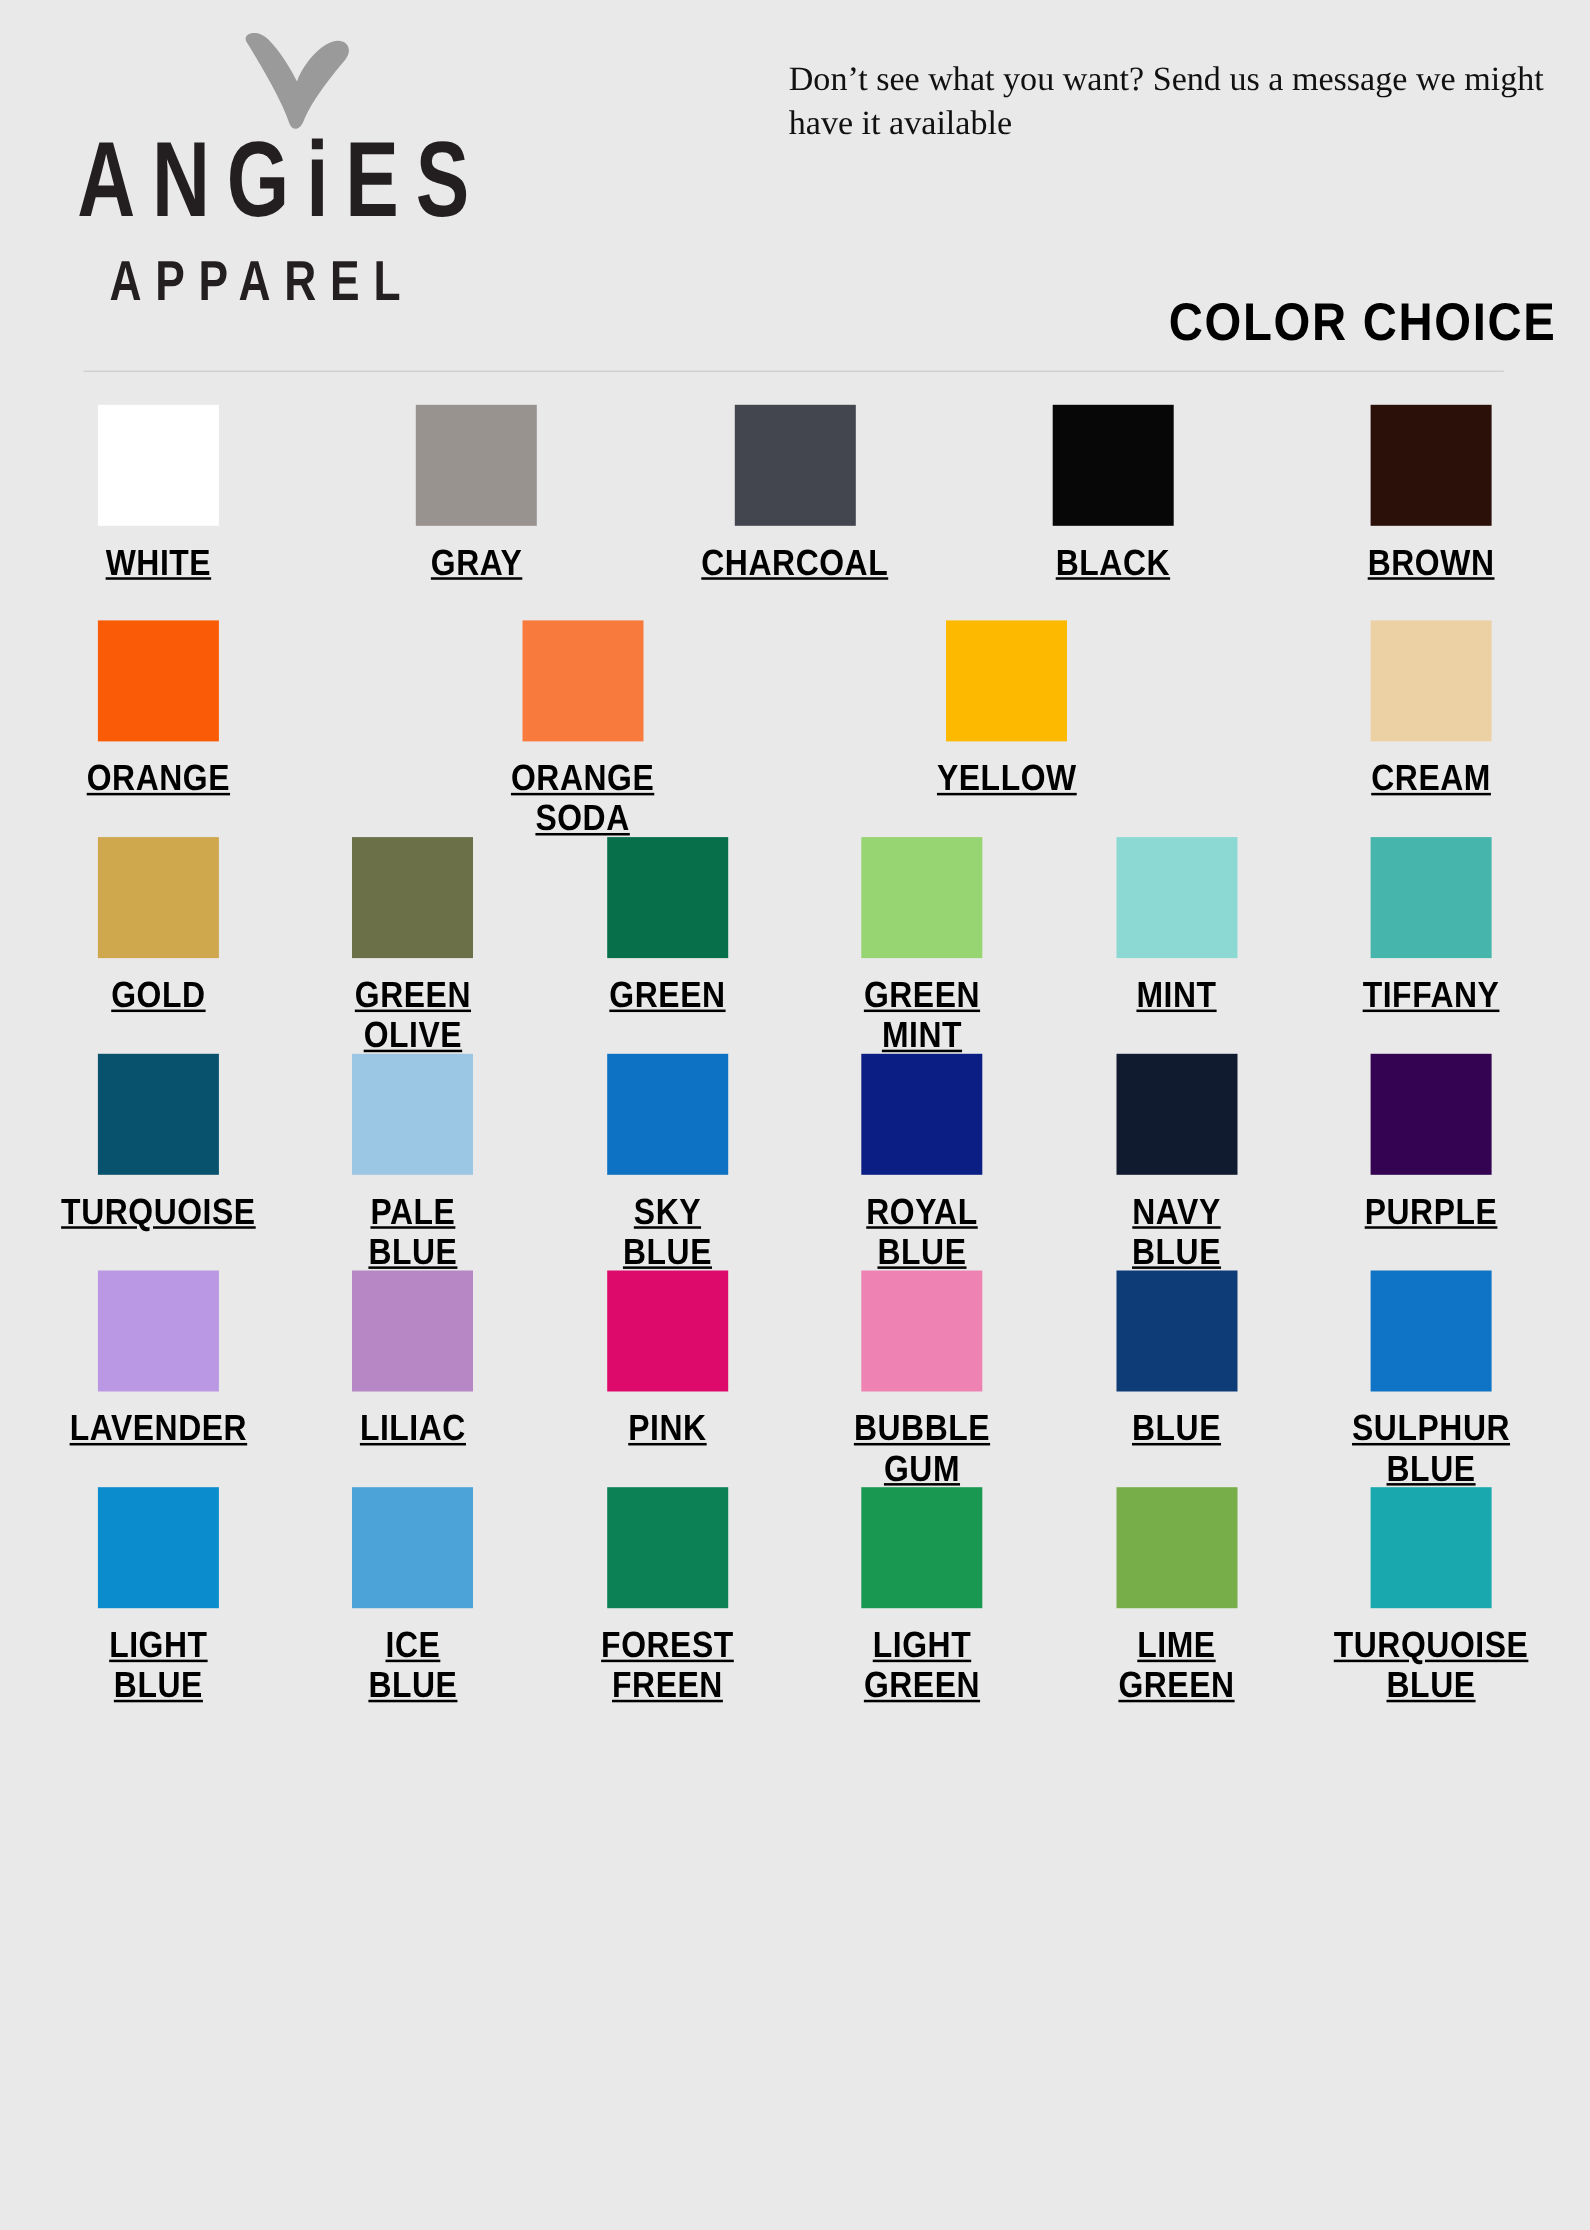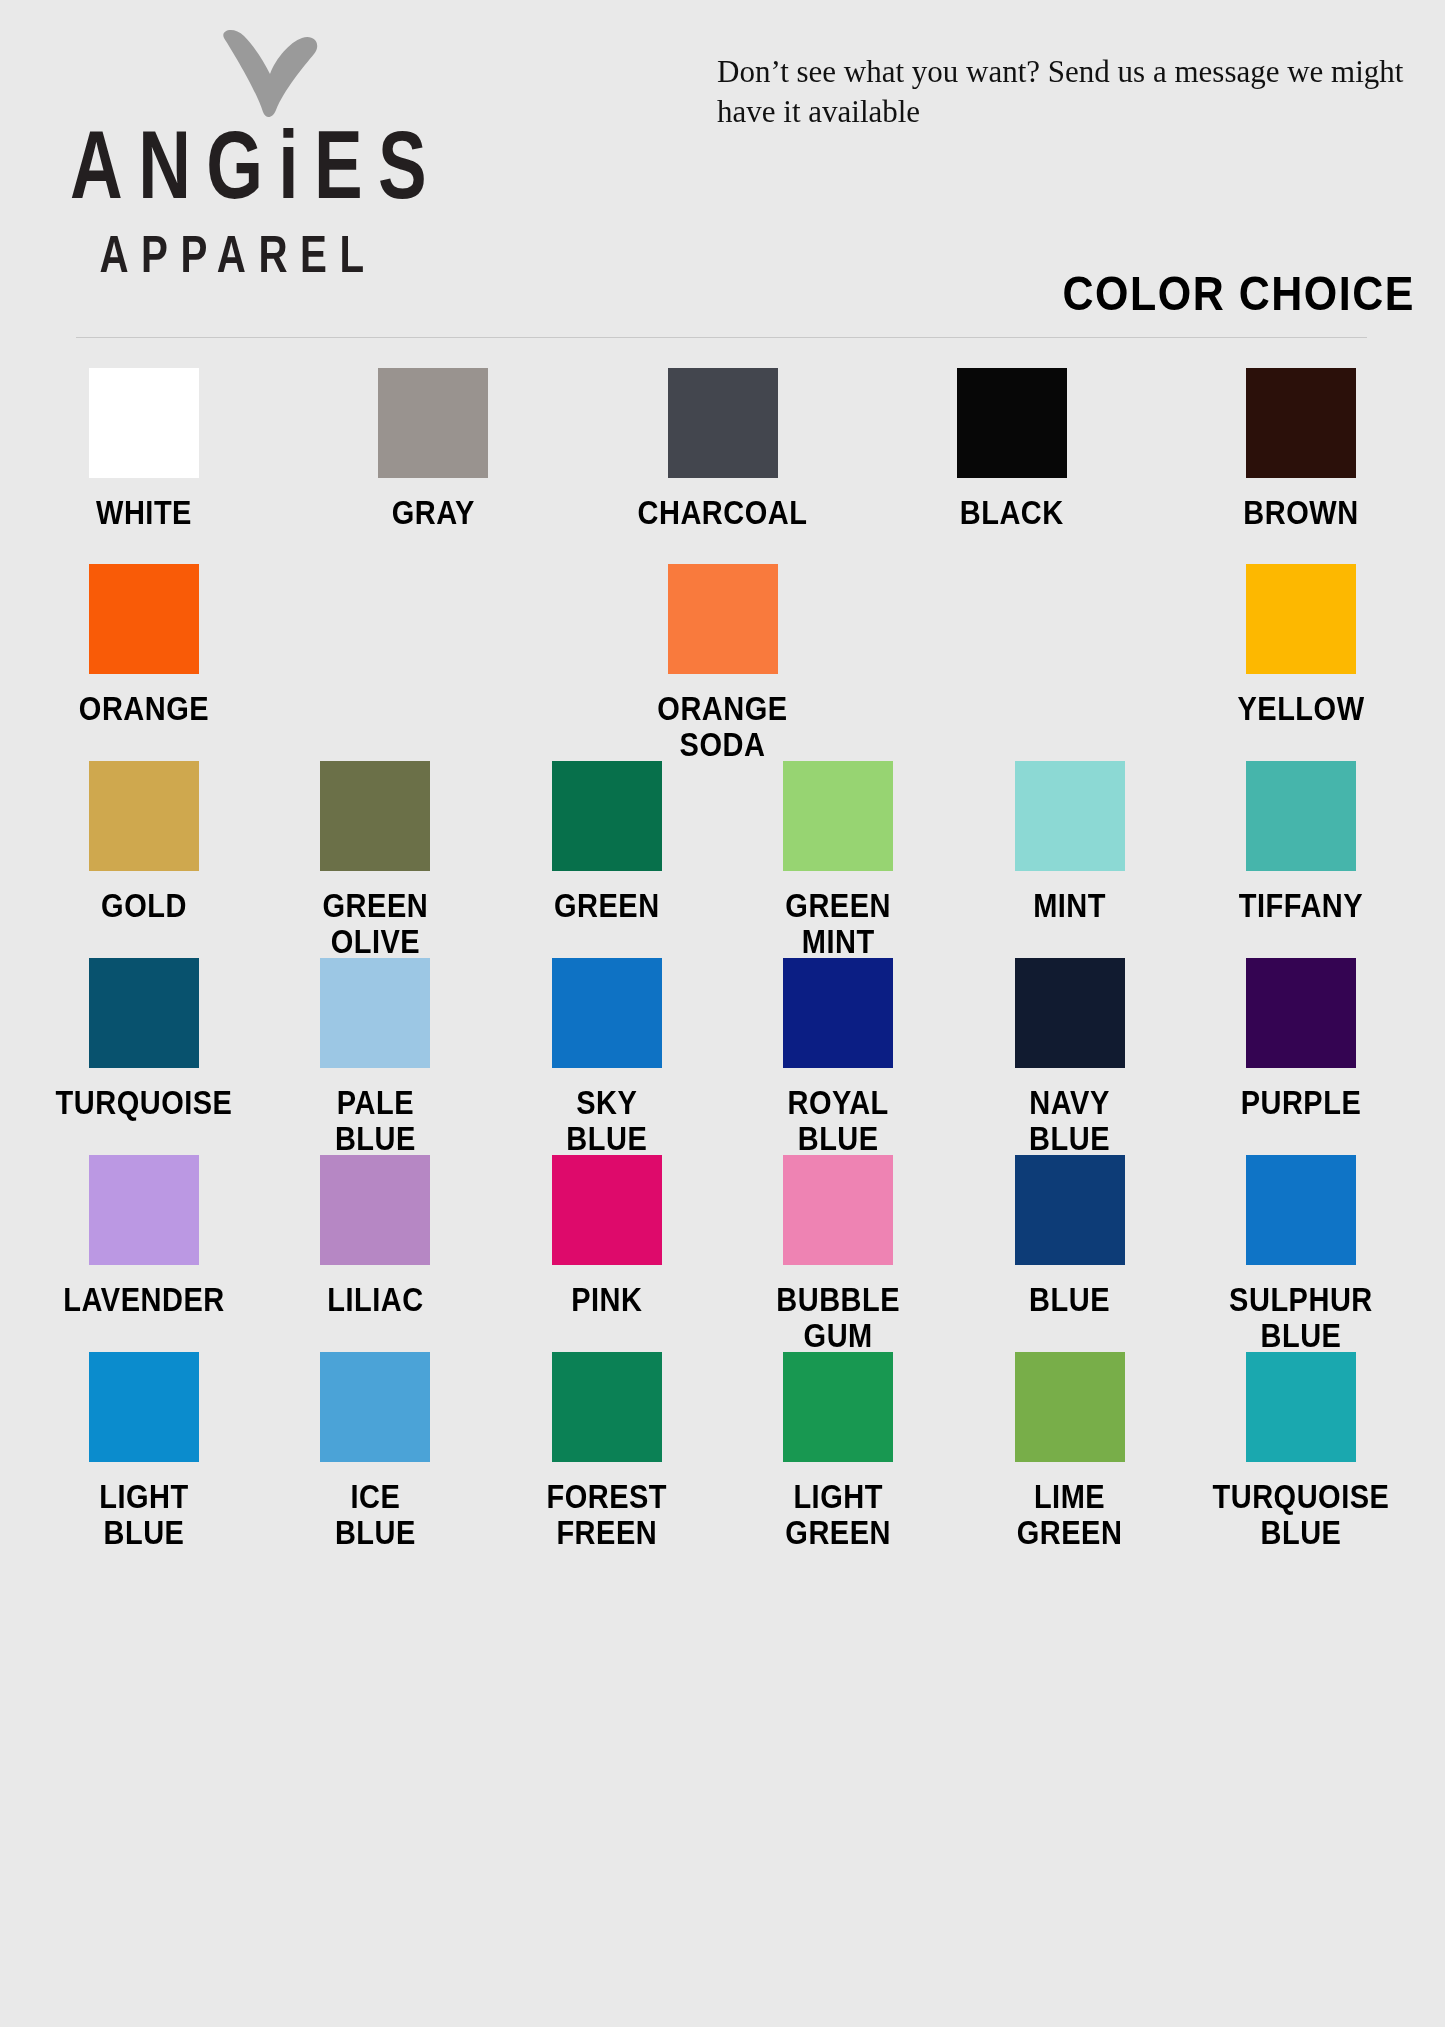--- a/index.html
+++ b/index.html
@@ -107,20 +107,21 @@
   }
 
   
   .grid {
     position: absolute;
     left: 0;
     top: 368px;
     right: 0;
     padding: 0 60px;
     box-sizing: border-box;
+    text-decoration: underline;
   }
 
   .row {
     display: flex;
     align-items: flex-start;
     justify-content: space-between;
     margin-bottom: 6px;
   }
 
   .cell {
@@ -212,20 +213,24 @@
       </div>
       <div class="cell">
         <span class="swatch" style="background: rgb(249, 122, 61);"></span>
         <span class="swatch-label">ORANGE
 SODA</span>
       </div>
       <div class="cell">
         <span class="swatch" style="background: rgb(253, 184, 0);"></span>
         <span class="swatch-label">YELLOW</span>
       </div>
+      <div class="cell">
+        <span class="swatch" style="background: rgb(236, 209, 164);"></span>
+        <span class="swatch-label">CREAM</span>
+      </div>
     </div>
 
     <div class="row row-3">
       <div class="cell">
         <span class="swatch" style="background: rgb(207, 168, 78);"></span>
         <span class="swatch-label">GOLD</span>
       </div>
       <div class="cell">
         <span class="swatch" style="background: rgb(107, 112, 72);"></span>
         <span class="swatch-label">GREEN

